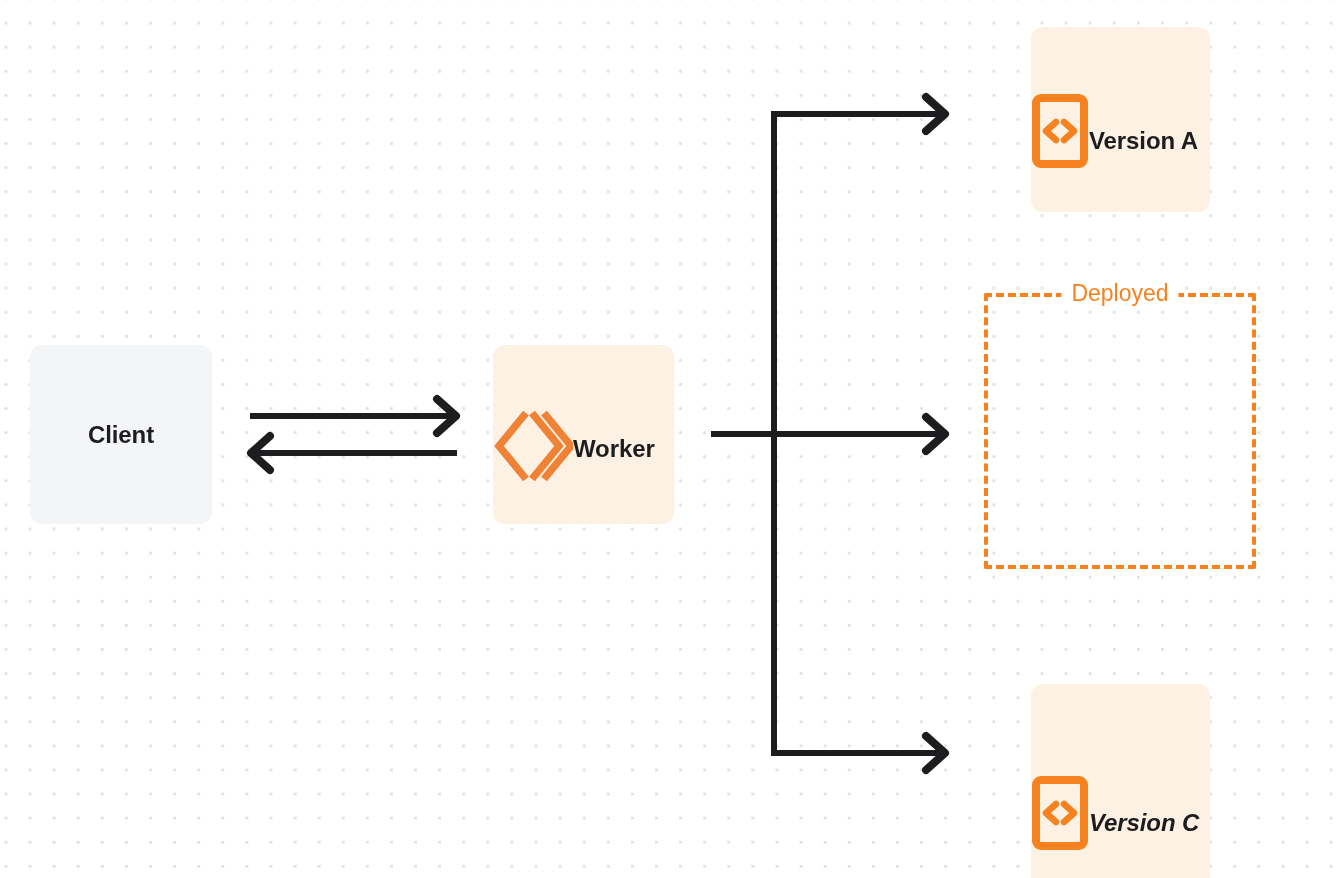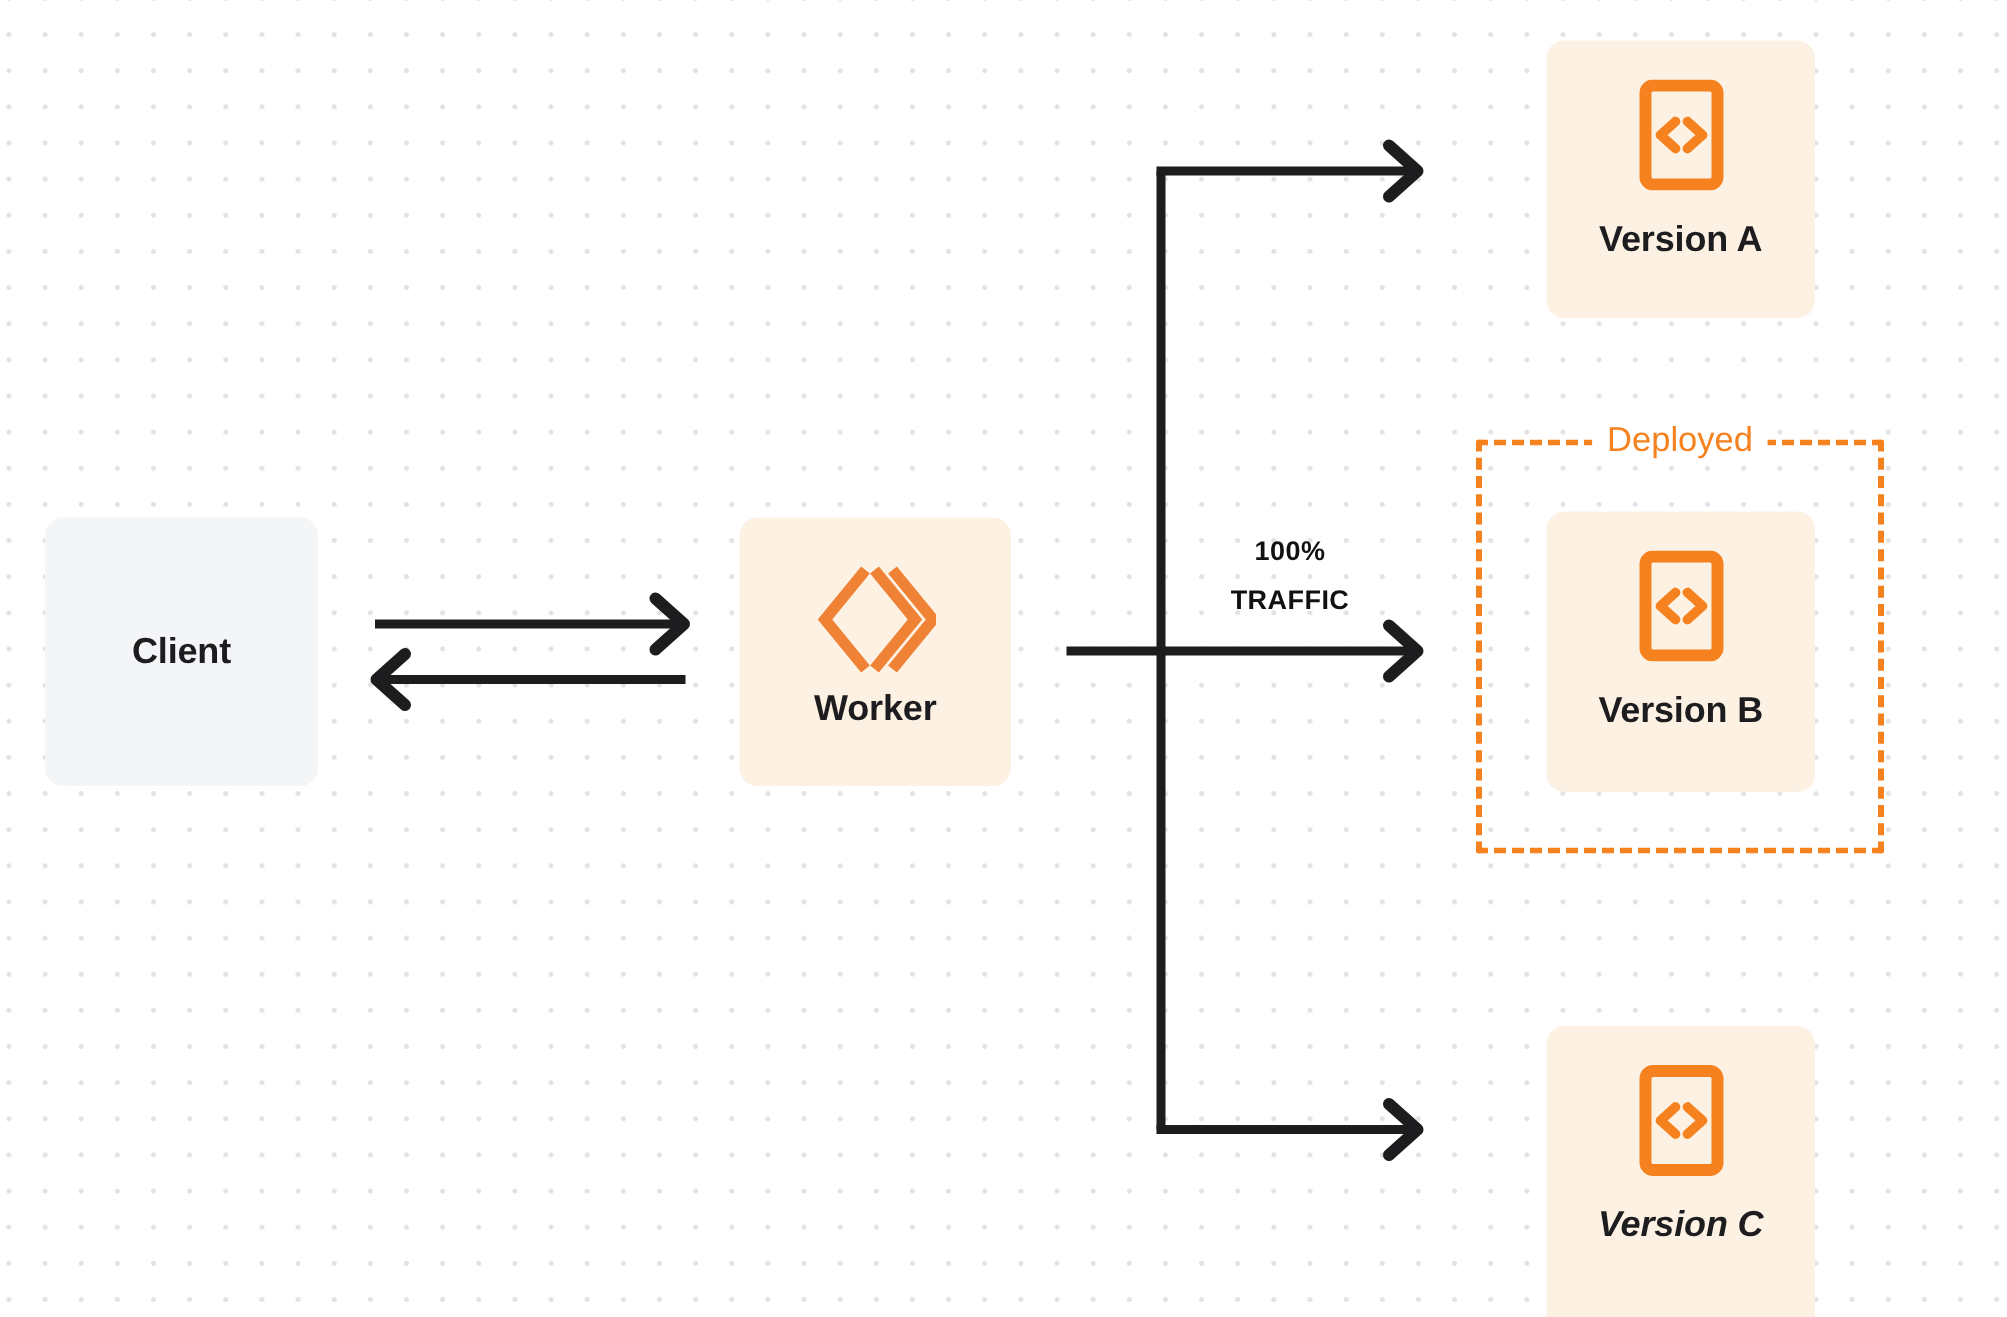--- a/index.html
+++ b/index.html
@@ -19,21 +19,21 @@
     overflow: hidden;
     font-family: "Liberation Sans", "DejaVu Sans", sans-serif;
     -webkit-font-smoothing: antialiased;
   }
 
   .node {
     position: absolute;
     box-sizing: border-box;
     border-radius: 12px;
     display: flex;
-    flex-direction: column;
+    flex-direction: row;
     align-items: center;
     justify-content: center;
   }
 
   .node-label {
     font-size: 24px;
     font-weight: 700;
     color: #1d1d1f;
     letter-spacing: -0.1px;
     line-height: 1;
@@ -174,24 +174,20 @@
       <line class="edge-line" x1="774" y1="434" x2="941" y2="434"></line>
       <polyline class="edge-head" points="926,417 945,434 926,451"></polyline>
     </g>
 
     <g>
       <line class="edge-line" x1="771" y1="753" x2="941" y2="753"></line>
       <polyline class="edge-head" points="926,736 945,753 926,770"></polyline>
     </g>
   </svg>
 
-  <div id="traffic-label">
-    <span>100%</span>
-    <span>TRAFFIC</span>
-  </div>
 
   <div class="node" id="client-node">
     <div class="node-label">Client</div>
   </div>
 
   <div class="node" id="worker-node">
     <span>
       <svg width="80" height="82" viewBox="0 0 80 82" aria-hidden="true">
 
         <polyline points="33,8 6,41 33,74" fill="none" stroke="#ef8235" stroke-width="7.5" stroke-linejoin="miter" stroke-linecap="butt"></polyline>
@@ -212,30 +208,20 @@
         <polyline points="33,28 43,37 33,46" fill="none" stroke="#f6821f" stroke-width="6.5" stroke-linecap="round" stroke-linejoin="round"></polyline>
       </svg>
     </span>
     <div class="node-label">Version A</div>
   </div>
 
   <div id="deployed-group">
     <div id="deployed-label">Deployed</div>
   </div>
 
-  <div class="node version-node" id="version-b-node">
-    <span>
-      <svg width="58" height="74" viewBox="0 0 58 74" aria-hidden="true">
-        <rect x="5" y="4" width="48" height="66" rx="5" ry="5" fill="none" stroke="#f6821f" stroke-width="8"></rect>
-        <polyline points="25,28 15,37 25,46" fill="none" stroke="#f6821f" stroke-width="6.5" stroke-linecap="round" stroke-linejoin="round"></polyline>
-        <polyline points="33,28 43,37 33,46" fill="none" stroke="#f6821f" stroke-width="6.5" stroke-linecap="round" stroke-linejoin="round"></polyline>
-      </svg>
-    </span>
-    <div class="node-label">Version B</div>
-  </div>
 
   <div class="node version-node" id="version-c-node">
     <span>
       <svg width="58" height="74" viewBox="0 0 58 74" aria-hidden="true">
         <rect x="5" y="4" width="48" height="66" rx="5" ry="5" fill="none" stroke="#f6821f" stroke-width="8"></rect>
         <polyline points="25,28 15,37 25,46" fill="none" stroke="#f6821f" stroke-width="6.5" stroke-linecap="round" stroke-linejoin="round"></polyline>
         <polyline points="33,28 43,37 33,46" fill="none" stroke="#f6821f" stroke-width="6.5" stroke-linecap="round" stroke-linejoin="round"></polyline>
       </svg>
     </span>
     <div class="node-label">Version C</div>

